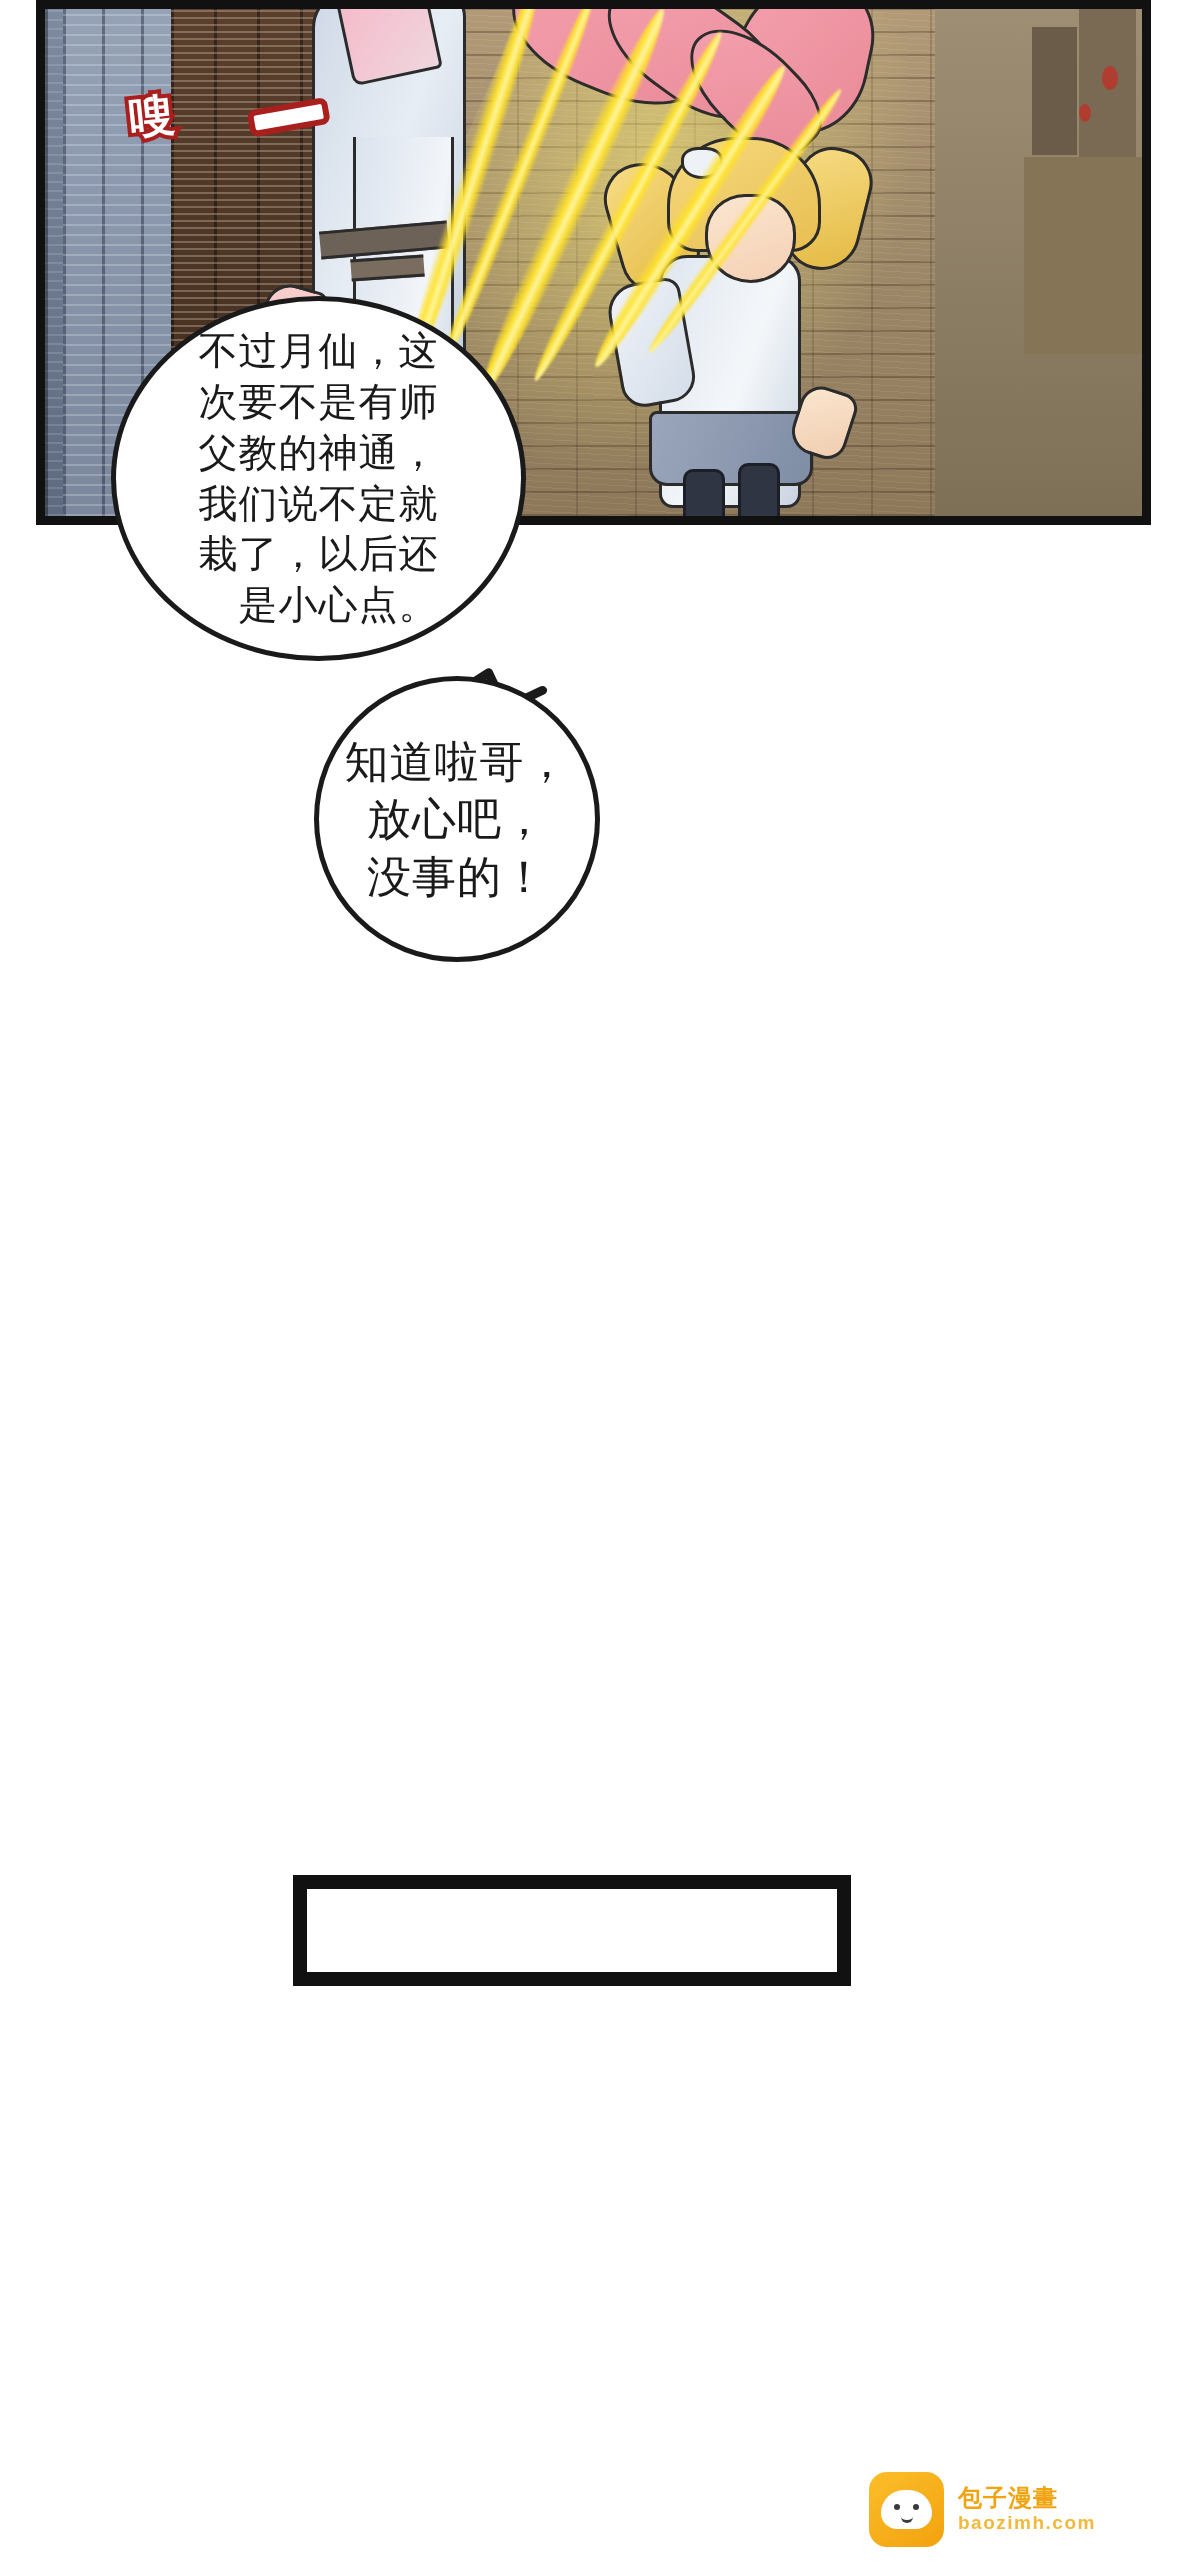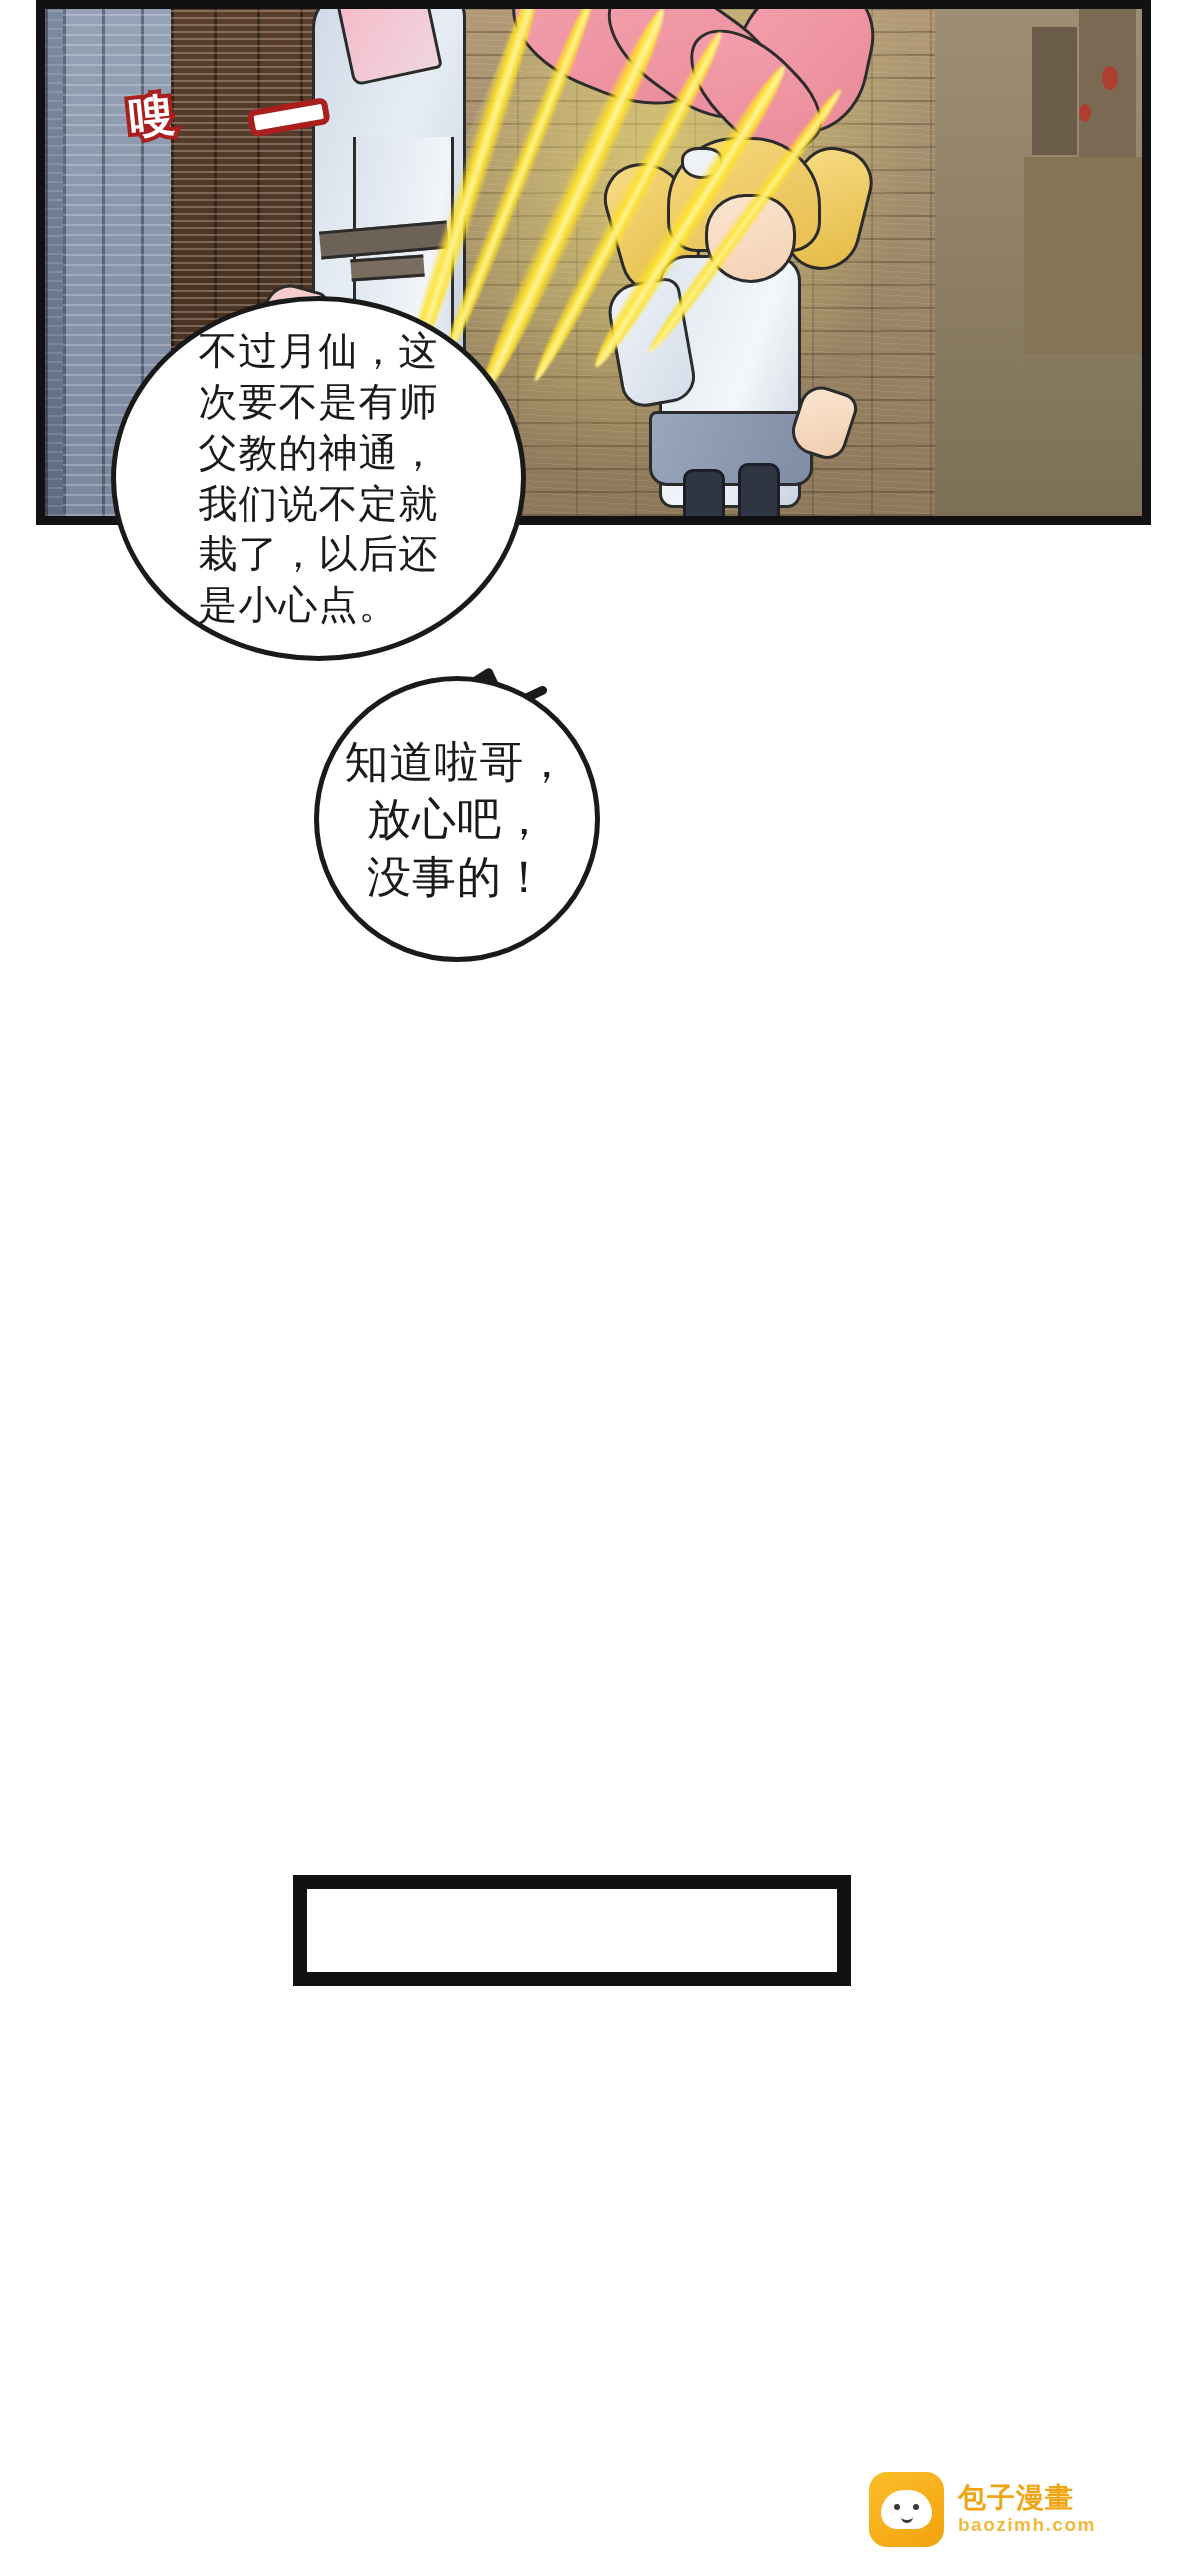--- a/index.html
+++ b/index.html
@@ -149,21 +149,21 @@
         font-size:45px;font-weight:bold;color:#ffffff;
         -webkit-text-stroke:8px #a81f1d;paint-order:stroke fill;
         letter-spacing:-2px;white-space:nowrap;display:block;line-height:1;}
   .sfx-dash{position:absolute;left:118px;top:24px;width:69px;height:15px;
         background:#ffffff;border:6px solid #a81f1d;border-radius:8px;transform:rotate(-4deg);}
 
   
   .bubble{position:absolute;background:#ffffff;border:5px solid #1a1a1a;
         box-sizing:border-box;display:flex;align-items:center;justify-content:center;}
   .bubble .txt{font-family:"DejaVu Sans","Liberation Sans",sans-serif;
-        color:#1a1a1a;text-align:left;line-height:1.30;white-space:pre-line;}
+        color:#1a1a1a;text-align:right;line-height:1.30;white-space:pre-line;}
 
   #bubble-1{left:111px;top:296px;width:415px;height:365px;border-radius:50%/50%;}
   #bubble-1 .txt{font-size:39px;letter-spacing:1px;}
 
   #bubble-2{left:314px;top:676px;width:286px;height:286px;border-radius:50%/50%;}
   #bubble-2 .txt{font-size:44px;letter-spacing:1px;text-align:center;}
 
   
   .tail{position:absolute;overflow:visible;}
 
@@ -178,22 +178,22 @@
         background:linear-gradient(145deg,#fbbe2a,#f2a20e);
         display:flex;align-items:center;justify-content:center;flex:none;}
   .wm-bun{width:51px;height:39px;background:#ffffff;border-radius:26px 26px 18px 18px;
         position:relative;}
   .wm-bun::before,.wm-bun::after{content:"";position:absolute;top:14px;width:6px;height:6px;
         background:#3a3a3a;border-radius:50%;}
   .wm-bun::before{left:13px;} .wm-bun::after{right:13px;}
   .wm-mouth{position:absolute;left:50%;top:24px;transform:translateX(-50%);
         width:12px;height:6px;border-bottom:3px solid #3a3a3a;border-radius:0 0 12px 12px;}
   .wm-text{display:flex;flex-direction:column;justify-content:center;}
-  .wm-title{font-family:Liberation Serif, serif;
-        font-size:28px;font-weight:bold;color:#f0a411;line-height:1.15;letter-spacing:1px;}
+  .wm-title{font-family:Liberation Sans, sans-serif;
+        font-size:24px;font-weight:bold;color:#f0a411;line-height:1.15;letter-spacing:1px;}
   .wm-url{font-family:"Liberation Sans",sans-serif;font-size:19px;font-weight:bold;
         color:#f3b93c;letter-spacing:1.5px;line-height:1.2;}
 </style>
 </head>
 <body>
 
 <div class="page">
 
   <div class="panel">
     <div class="panel-inner">

